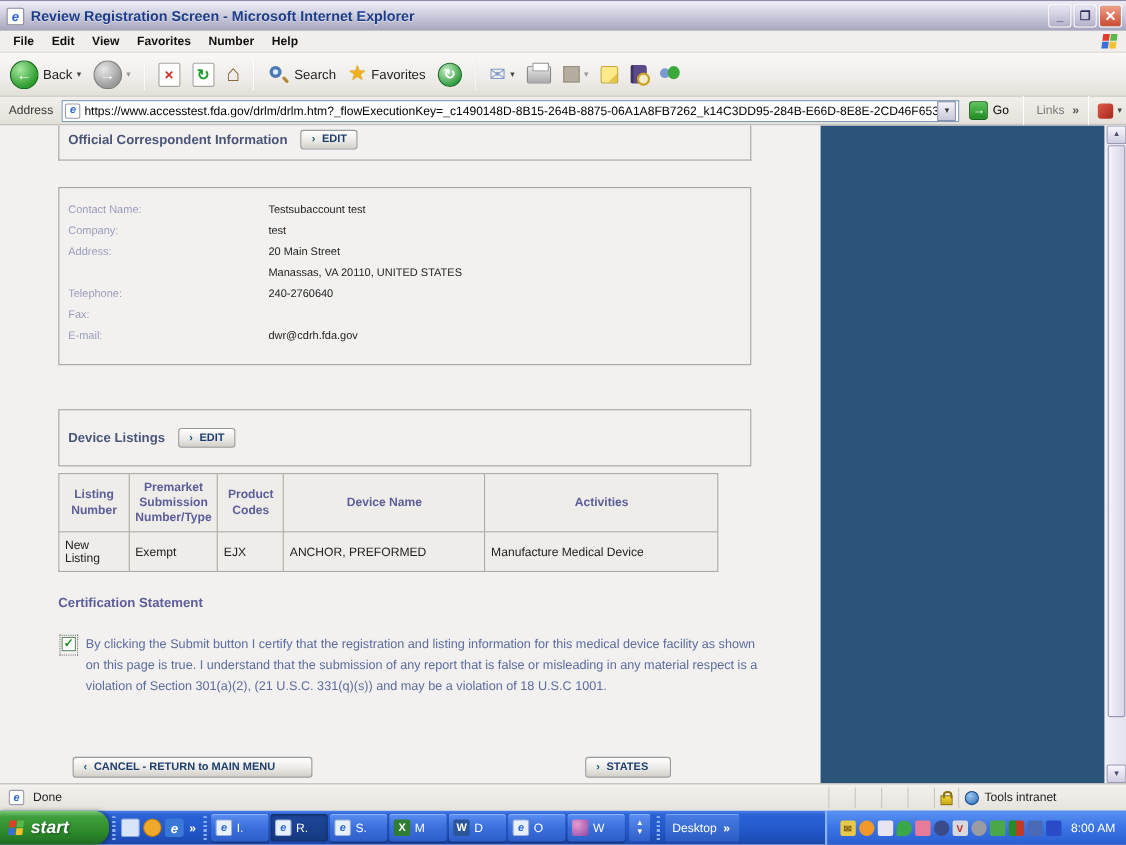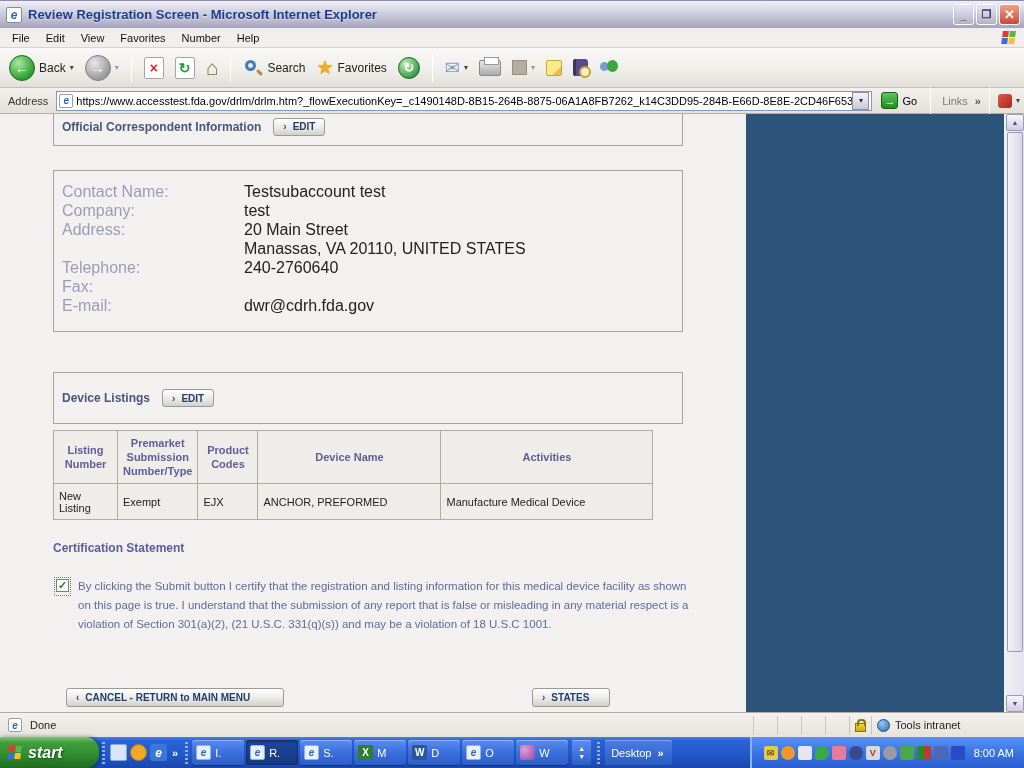--- a/index.html
+++ b/index.html
@@ -14,21 +14,21 @@
   .ie-doc-icon span { color:#2b67c8; font-style:italic; font-weight:bold; font-size:12px; line-height:12px; }
   .title-text { color:#1a3c8a; font-weight:bold; font-size:13px; text-shadow:0 1px 0 rgba(255,255,255,.5); }
   .win-btns { margin-left:auto; display:flex; gap:2px; }
   .win-btn { width:21px; height:21px; border:1px solid #fff; border-radius:3px; display:flex; align-items:center;
     justify-content:center; font-weight:bold; font-size:11px; color:#33335c;
     background:linear-gradient(180deg,#e9e7f4,#b4b2ca); box-shadow:inset 0 0 1px #8a88a5; }
   .win-btn.close { background:linear-gradient(180deg,#f0a28c,#ca4a30); color:#fff; font-size:13px; }
 
   
   .menubar { height:20px; background:#f1efee; border-bottom:1px solid #d8d4cc; display:flex; align-items:center; padding:0 4px; }
-  .menu-item { padding:2px 8px; color:#111; cursor:default; }
+  .menu-item { padding:2px 8px; color:#111; cursor:default;font-weight:bold; }
   .menu-logo { margin-left:auto; margin-right:4px; }
 
   .ms-flag { width:14px; height:14px; display:grid; grid-template-columns:6px 6px; grid-template-rows:6px 6px;
     gap:1px; transform:skewX(-8deg); }
   .ms-flag i { display:block; }
   .ms-flag i:nth-child(1){background:#e23d2c;} .ms-flag i:nth-child(2){background:#58b847;}
   .ms-flag i:nth-child(3){background:#3a6fd8;} .ms-flag i:nth-child(4){background:#f4c22b;}
 
   
   .toolbar { height:40px; background:linear-gradient(180deg,#f9f8f6 0%,#efede9 60%,#e2dfd8 100%);
@@ -92,22 +92,22 @@
 
   .sec-box { position:absolute; border:1px solid #a5a3a0; }
   .sec-head-row { display:flex; align-items:center; gap:12px; height:100%; padding-left:8px; }
   .sec-heading { color:#4a5578; font-weight:bold; font-size:12px; }
   .xp-btn { display:inline-flex; align-items:center; gap:6px; background:linear-gradient(180deg,#ffffff,#eceae6 55%,#d3d0cb);
     border:1px solid #9a9a9a; border-radius:3px; color:#1c3f6e; font-weight:bold; font-size:10px; padding:0 9px; height:18px; cursor:pointer; }
   .xp-btn .bchev { color:#0e5a78; font-weight:bold; font-size:10px; }
 
   .fields { position:absolute; left:53px; top:56px; width:630px; height:162px; border:1px solid #a5a3a0; padding:11px 0 0 8px; }
   .frow { display:flex; height:19px; align-items:center; }
-  .flabel { width:182px; color:#9a9cba; font-size:16px; }
-  .fvalue { color:#222; font-size:16px; }
+  .flabel { width:182px; color:#9a9cba; font-size:10px; }
+  .fvalue { color:#222; font-size:10px; }
 
   table.listing { position:absolute; left:53px; top:316px; border-collapse:collapse; table-layout:fixed; }
   table.listing th, table.listing td { border:1px solid #aeaba7; background:#efedea; font-size:11px; padding:2px 5px; }
   table.listing th { color:#5d5d99; font-weight:bold; text-align:center; height:53px; line-height:14px; }
   table.listing td { color:#222; height:36px; vertical-align:middle; }
   td.va-top { vertical-align:top; padding-top:6px; }
   td.va-bottom { vertical-align:bottom; padding-bottom:4px; }
 
   .cert-heading { position:absolute; left:53px; top:427px; color:#5d5d99; font-weight:bold; font-size:12px; }
   .cert-row { position:absolute; left:55px; top:463px; width:636px; display:flex; gap:8px; }

